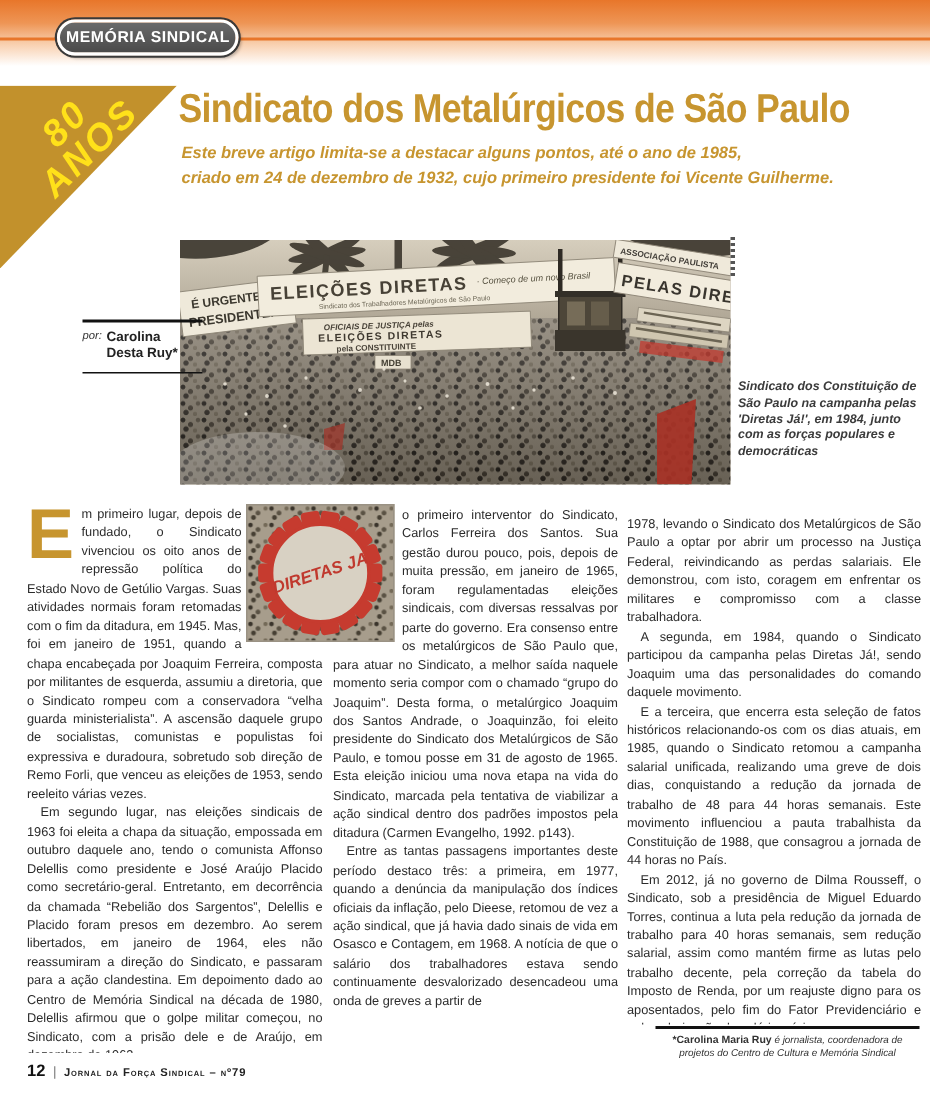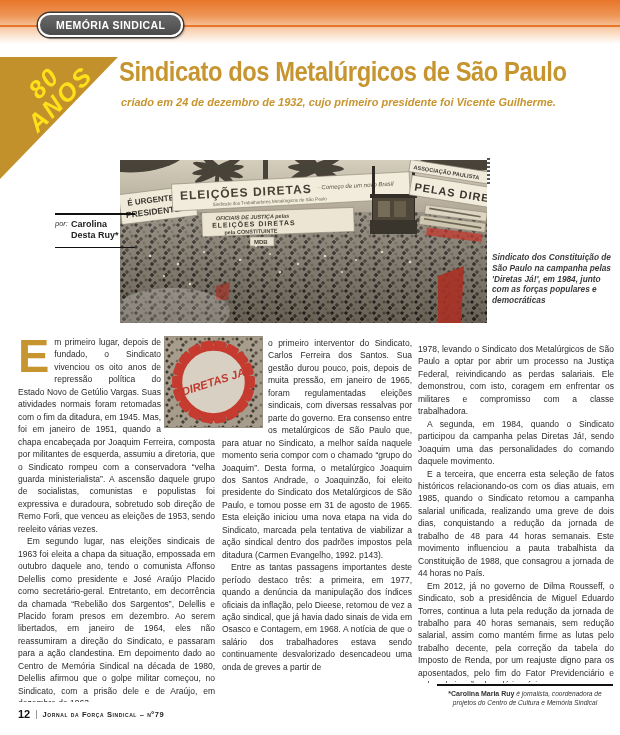--- a/index.html
+++ b/index.html
@@ -3,21 +3,21 @@
 <meta charset="utf-8">
 <style>
   html,body{margin:0;padding:0;}
   body{width:620px;height:735px;position:relative;background:#fff;overflow:hidden;
        font-family:"Liberation Sans",sans-serif;-webkit-font-smoothing:antialiased;}
 
   
   .header-band{position:absolute;left:0;top:0;width:620px;height:44px;
     background:linear-gradient(#e8762a 0%,#ee9555 35%,#f8cdaa 65%,#ffffff 100%);}
   .header-rule{position:absolute;left:0;top:25px;width:620px;height:2px;background:#e8762a;}
-  .section-pill{position:absolute;left:38px;top:13px;height:20px;padding:0 16px;
+  .section-pill{position:absolute;left:38px;top:13px;height:20px;padding:0 4px;
     background:linear-gradient(#6a6a6a,#4a4a4a);border:2px solid #fff;border-radius:13px;
     box-shadow:0 0 0 1.5px #3a3a3a,2px 2px 2px rgba(0,0,0,.25);
     display:flex;align-items:center;}
   .section-pill span{color:#fff;font-weight:bold;font-size:10.5px;letter-spacing:.4px;}
 
   
   .anniv{position:absolute;left:0;top:57px;width:118px;height:122px;
     background:#c2912c;clip-path:polygon(0 0,100% 0,0 100%);}
   .anniv-text{position:absolute;left:-4px;top:68px;width:112px;text-align:center;
     transform:rotate(-45deg);color:#ffe11a;font-weight:bold;font-style:italic;
@@ -104,20 +104,21 @@
 </div>
 
 <div class="anniv"></div>
 <div class="anniv-text">
   <div>80</div>
   <div>ANOS</div>
 </div>
 
 <div class="page-title">Sindicato dos Metalúrgicos de São Paulo</div>
 <div class="intro">
+  <div>Este breve artigo limita-se a destacar alguns pontos, até o ano de 1985,</div>
   <div>criado em 24 de dezembro de 1932, cujo primeiro presidente foi Vicente Guilherme.</div>
 </div>
 
 <div class="photo">
   <div class="photo-sky"></div>
   <div class="photo-crowd"></div>
   <svg width="367" height="163" viewBox="0 0 367 163">
 
     <g fill="#3a352c" opacity="0.9">
       <path d="M0,0 L60,0 C45,10 20,14 0,12 Z"></path>

